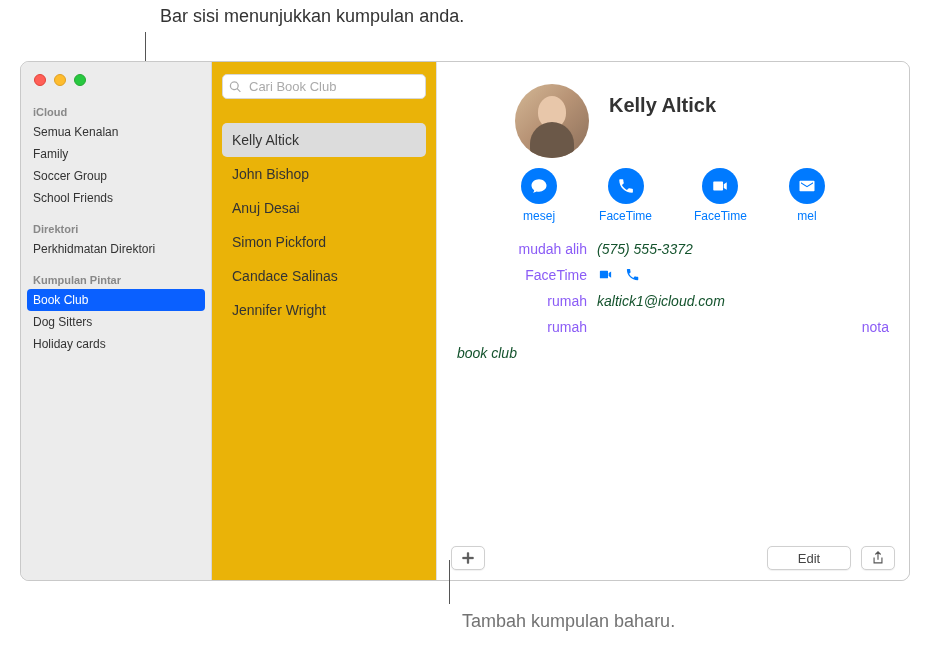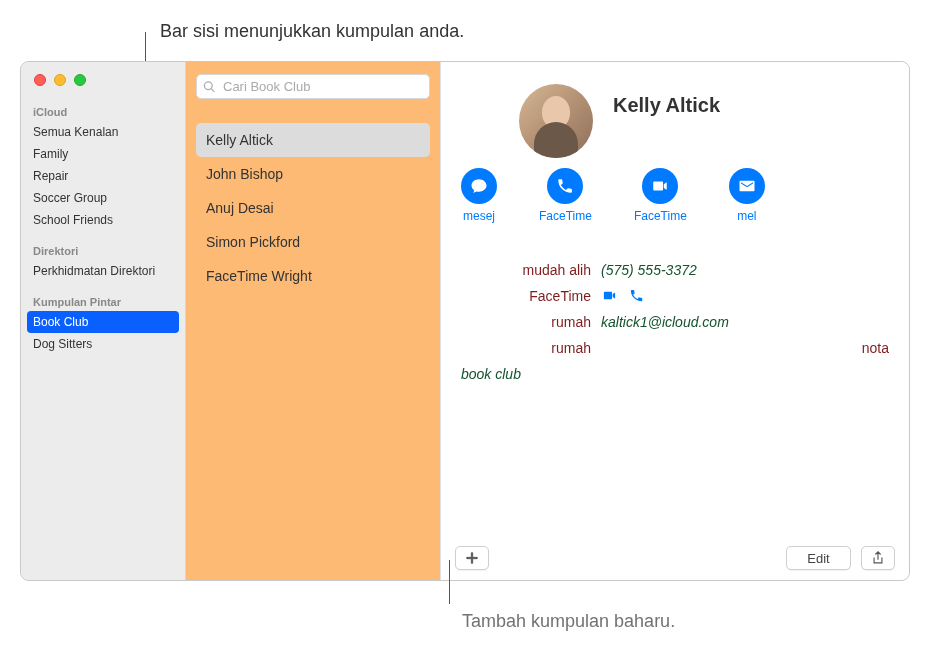--- a/index.html
+++ b/index.html
@@ -11,21 +11,21 @@
       font-family: -apple-system, BlinkMacSystemFont, "Helvetica Neue", Arial, sans-serif;
       background: #fff;
       width: 931px;
       height: 646px;
       position: relative;
       font-size: 13px;
       color: #333;
     }
     .callout-top {
       position: absolute;
-      top: 21px;
+      top: 6px;
       left: 160px;
       font-size: 18px;
       color: #333;
       text-align: center;
     }
     .callout-line-top {
       position: absolute;
       top: 32px;
       left: 145px;
       width: 1px;
@@ -54,21 +54,21 @@
       width: 890px;
       height: 520px;
       border: 1px solid #c9c9c9;
       border-radius: 9px;
       overflow: hidden;
       display: flex;
       background: #fff;
       box-shadow: 0 0 0.5px rgba(0,0,0,0.2);
     }
     .sidebar {
-      width: 165px;
+      width: 191px;
       background: #ececec;
       border-right: 1px solid #d6d6d6;
       padding-top: 8px;
       overflow-y: auto;
     }
     .traffic-lights {
       display: flex;
       gap: 8px;
       padding: 4px 0 14px 13px;
     }
@@ -96,24 +96,24 @@
       background: #0a60ff;
       color: #fff;
       border-radius: 4px;
       margin: 0 6px;
       padding-left: 6px;
       padding-right: 6px;
     }
     .group-spacer { height: 8px; }
 
     .contact-list {
-      width: 255px;
+      width: 225px;
       border-right: 1px solid #e0e0e0;
       padding: 12px 10px;
-      background: #fdba74;
+      background: #eab308;
     }
     .search-wrap {
       position: relative;
       margin-bottom: 24px;
     }
     .search-input {
       width: 100%;
       padding: 4px 6px 4px 26px;
       border: 1px solid #d7d7d7;
       border-radius: 5px;
@@ -181,23 +181,23 @@
       border-radius:50% 50% 45% 45%;
     }
     .contact-name {
       font-size: 20px;
       font-weight: 700;
       color: #333;
       margin-top: -32px;
     }
     .actions {
       display: flex;
-      justify-content: flex-start;
+      justify-content: center;
       gap: 42px;
-      margin: 8px 0 39px 0;
+      margin: 8px 0 18px 0;
     }
     .action {
       display: flex;
       flex-direction: column;
       align-items: center;
       gap: 5px;
       cursor: default;
     }
     .action-circle {
       width: 36px;
@@ -215,21 +215,21 @@
     }
     .fields {
       display: grid;
       grid-template-columns: 130px 1fr;
       row-gap: 10px;
       column-gap: 10px;
       font-size: 14px;
     }
     .field-label {
       text-align: right;
-      color: #7f1d1d;
+      color: #8b5cf6;
     }
     .field-value {
       color: #14532d;
       white-space: pre-line;
       font-style: italic;
     }
     .facetime-icons {
       display: flex;
       gap: 10px;
       align-items: center;
@@ -253,21 +253,21 @@
       font-size: 13px;
       color: #444;
       display: flex;
       align-items: center;
       justify-content: center;
       cursor: default;
       box-shadow: 0 0.5px 1px rgba(0,0,0,0.06);
     }
     .add-btn { width: 34px; height: 24px; padding:0;}
     .share-btn { width: 34px; height: 24px; padding:0;}
-    .edit-btn { width: 65px; height: 24px; padding:0;}
+    .edit-btn { width: 84px; height: 24px; padding:0;}
     .right-btns { display: flex; gap: 10px; }
     .add-btn svg, .share-btn svg { width: 14px; height: 14px; fill: #555; stroke:#555; }
   </style>
 </head>
 <body>
 
 <div class="callout-top">Bar sisi menunjukkan kumpulan anda.</div>
 <div class="callout-line-top"></div>
 
 <div class="window">
@@ -275,46 +275,47 @@
   <div class="sidebar">
     <div class="traffic-lights">
       <div class="light red"></div>
       <div class="light yellow"></div>
       <div class="light green"></div>
     </div>
     <div id="sidebar-content">
         <div class="group-header">iCloud</div>
         <div class="group-item">Semua Kenalan</div>
         <div class="group-item">Family</div>
-        <div class="group-item">Repair</div>
         <div class="group-item">Soccer Group</div>
         <div class="group-item">School Friends</div>
         <div class="group-spacer"></div>
         <div class="group-header">Direktori</div>
         <div class="group-item">Perkhidmatan Direktori</div>
         <div class="group-spacer"></div>
         <div class="group-header">Kumpulan Pintar</div>
         <div class="group-item selected">Book Club</div>
         <div class="group-item">Dog Sitters</div>
+        <div class="group-item">Holiday cards</div>
       </div>
   </div>
 
   <div class="contact-list">
     <div class="search-wrap">
       <svg class="search-icon-svg" viewBox="0 0 16 16">
           <path d="M6.5 1a5.5 5.5 0 014.38 8.82l3.65 3.65-1.06 1.06-3.65-3.65A5.5 5.5 0 116.5 1zm0 1.5a4 4 0 100 8 4 4 0 000-8z"></path>
         </svg>
       <input class="search-input" placeholder="Cari Book Club" style="">
     </div>
     <div id="contact-items">
         <div class="contact-item selected">Kelly Altick</div>
         <div class="contact-item">John Bishop</div>
         <div class="contact-item">Anuj Desai</div>
         <div class="contact-item">Simon Pickford</div>
-        <div class="contact-item">FaceTime Wright</div>
+        <div class="contact-item">Candace Salinas</div>
+        <div class="contact-item">Jennifer Wright</div>
       </div>
   </div>
 
   <div class="detail">
     <div class="detail-header">
       <div class="avatar"></div>
       <div class="contact-name">Kelly Altick</div>
     </div>
     <div class="actions" id="actions-row">
         <div class="action">

